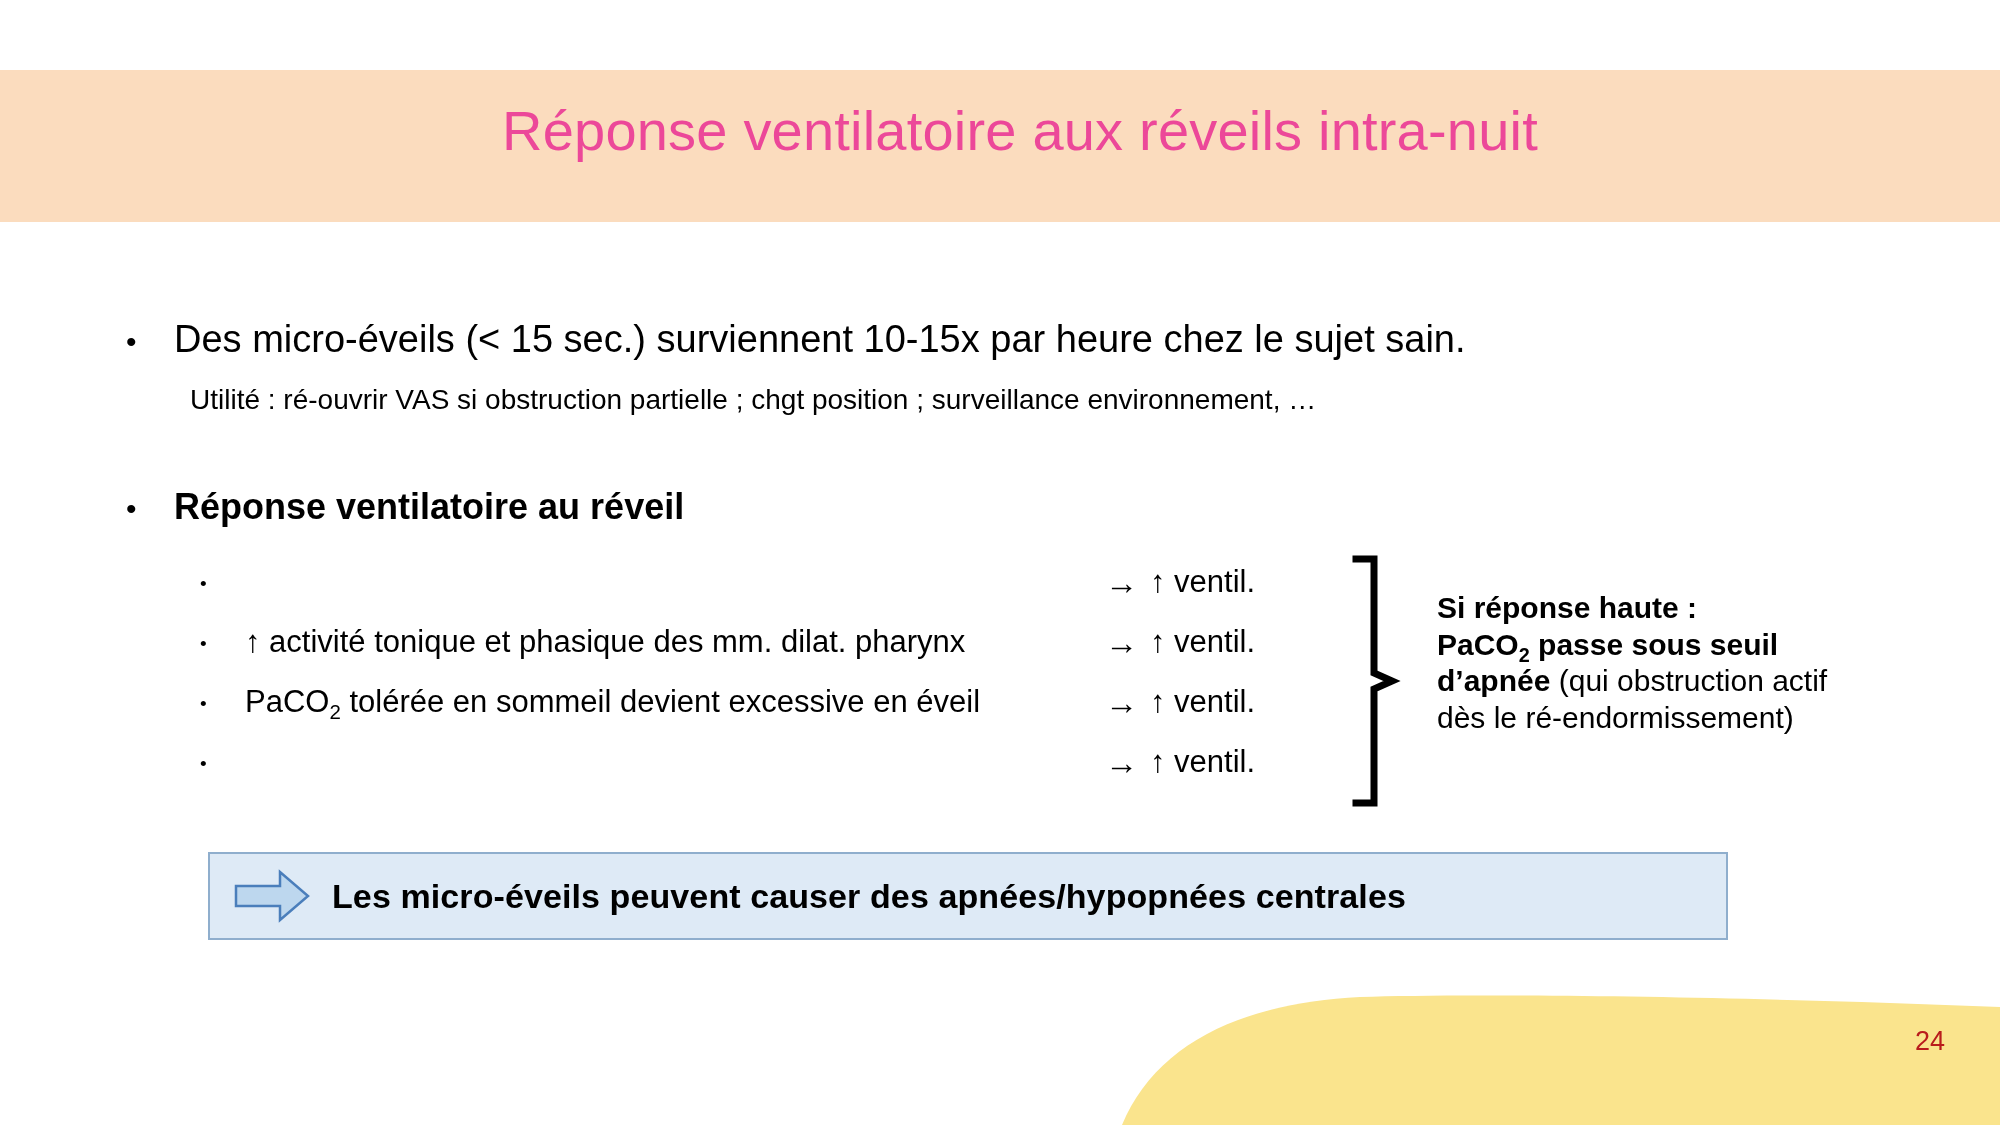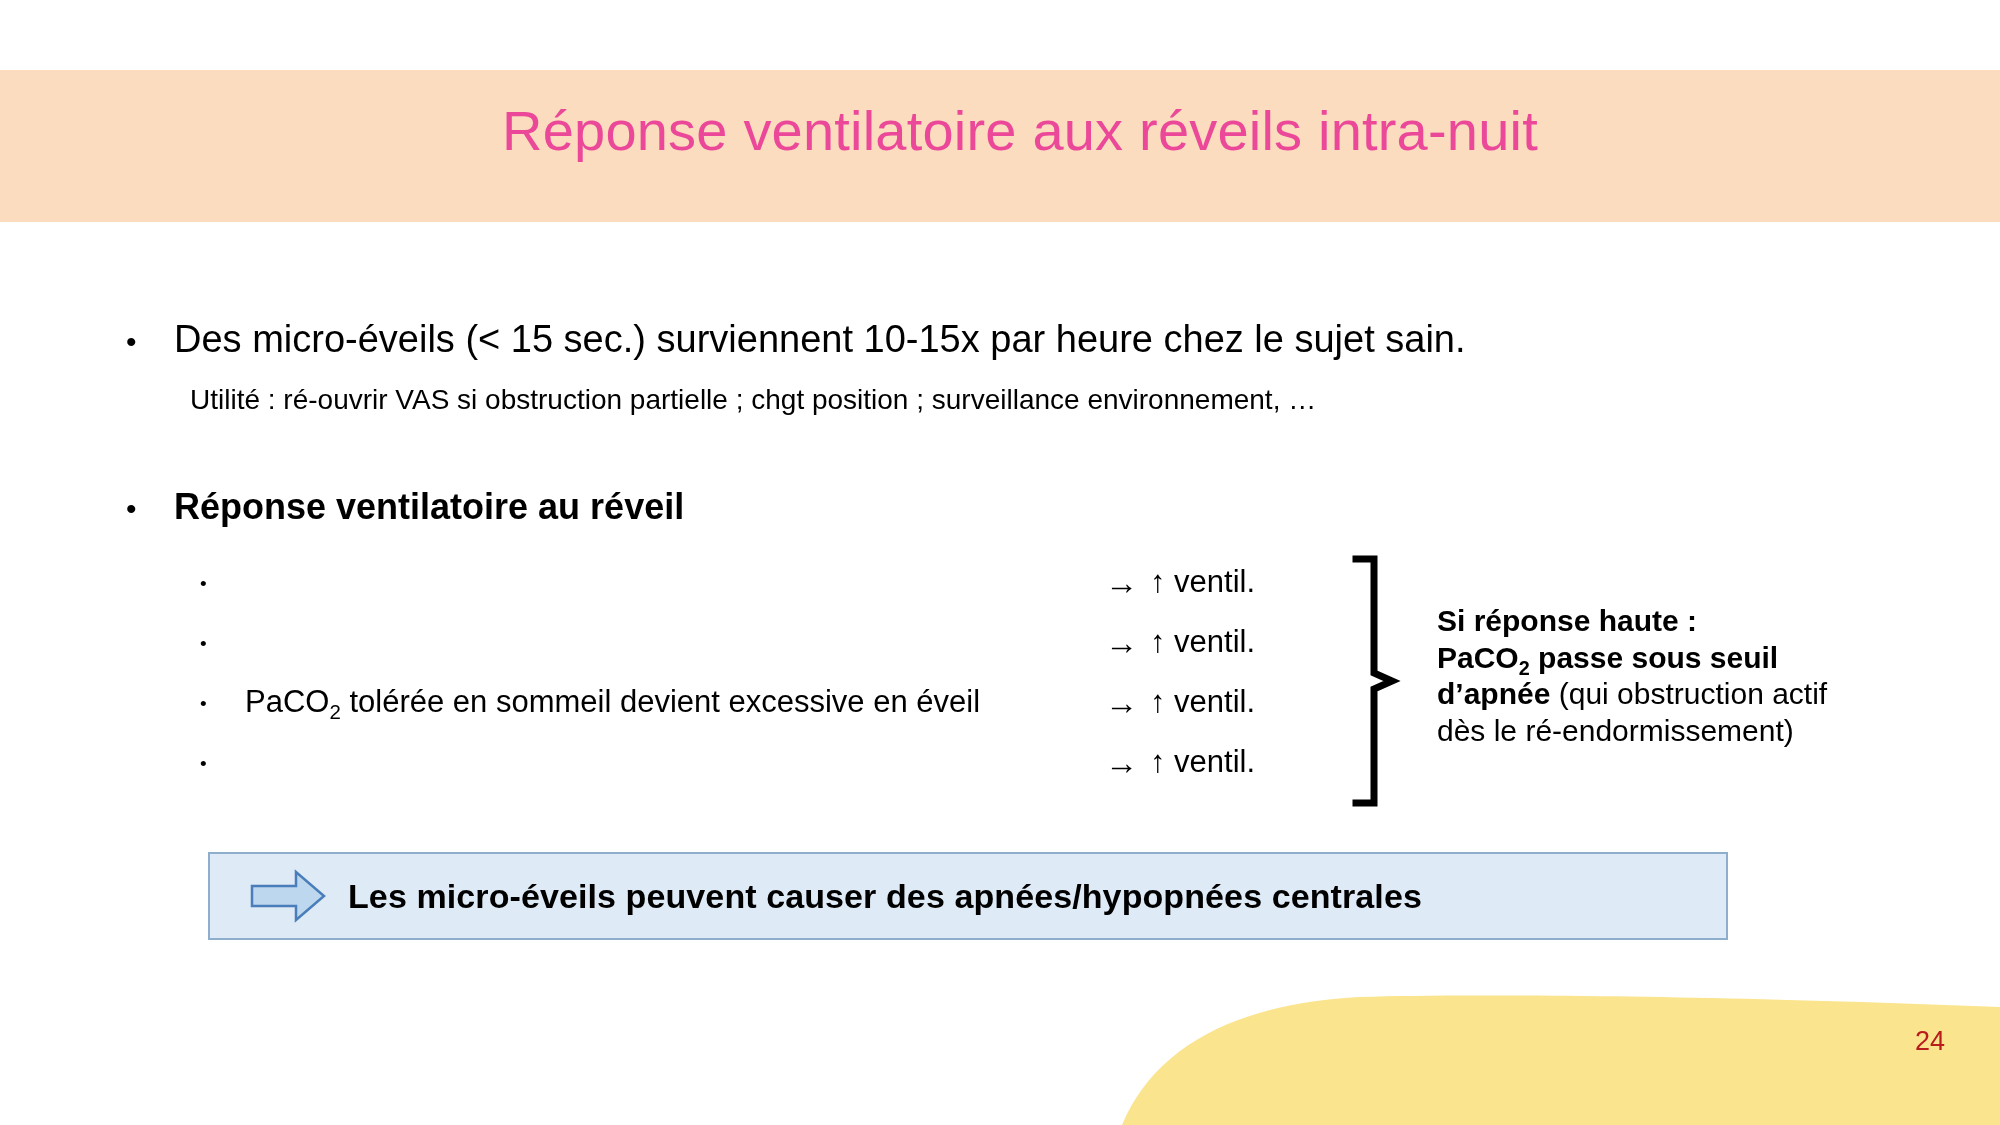--- a/index.html
+++ b/index.html
@@ -146,41 +146,40 @@
     left: 1352px;
     top: 333px;
     width: 60px;
     height: 252px;
   }
 
   
   .right-note {
     position: absolute;
     left: 1437px;
-    top: 381px;
+    top: 368px;
     width: 560px;
     font-size: 30px;
     line-height: 1.22;
   }
   .right-note .rn-bold { font-weight: bold; }
   .right-note .rn-reg { font-weight: normal; }
 
   
   .callout {
     position: absolute;
     left: 208px;
     top: 630px;
     width: 1520px;
     height: 88px;
     background: #deeaf6;
     border: 2px solid #8faecd;
     box-sizing: border-box;
     display: flex;
     align-items: center;
-    padding-left: 16px;
   }
   .callout-arrow {
     flex: 0 0 auto;
     margin-left: 24px;
     margin-right: 22px;
     width: 76px;
     height: 54px;
     display: block;
   }
   .callout-text {
@@ -238,20 +237,21 @@
       <div class="sub-item">
         <span class="sub-dot">•</span>
         <span class="sub-result">
           <span class="arrow-glyph">→</span>
           <span>↑ ventil.</span>
         </span>
       </div>
 
       <div class="sub-item">
         <span class="sub-dot">•</span>
+        <span class="sub-label"><span>↑ activité tonique et phasique des mm. dilat. pharynx</span><sub></sub><span></span></span>
         <span class="sub-result">
           <span class="arrow-glyph">→</span>
           <span>↑ ventil.</span>
         </span>
       </div>
 
       <div class="sub-item">
         <span class="sub-dot">•</span>
         <span class="sub-label"><span>PaCO</span><sub>2</sub><span> tolérée en sommeil devient excessive en éveil</span></span>
         <span class="sub-result">

